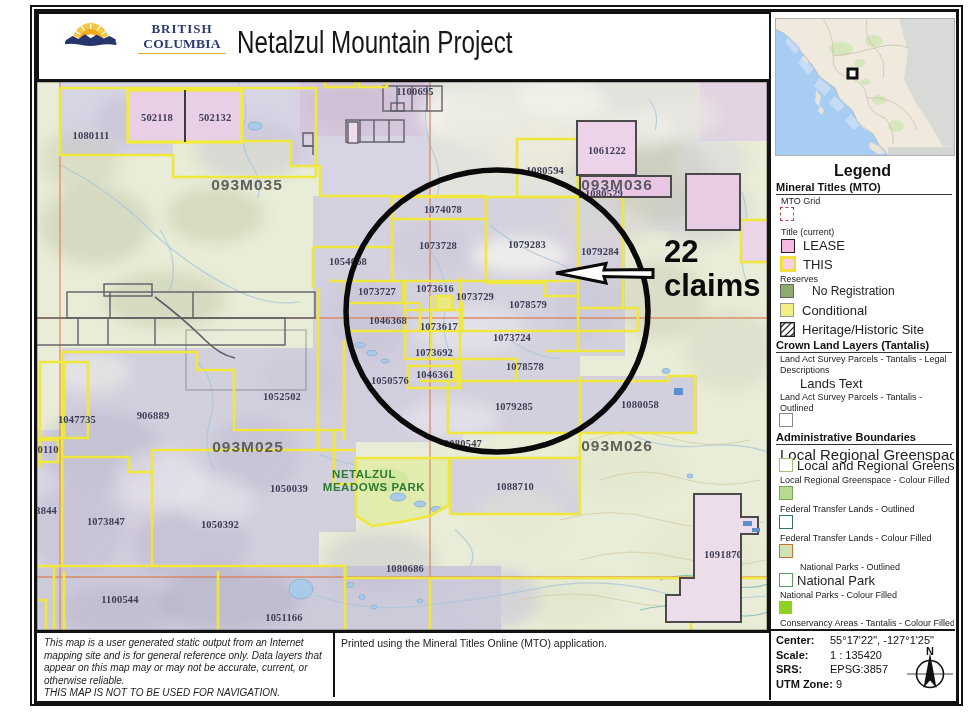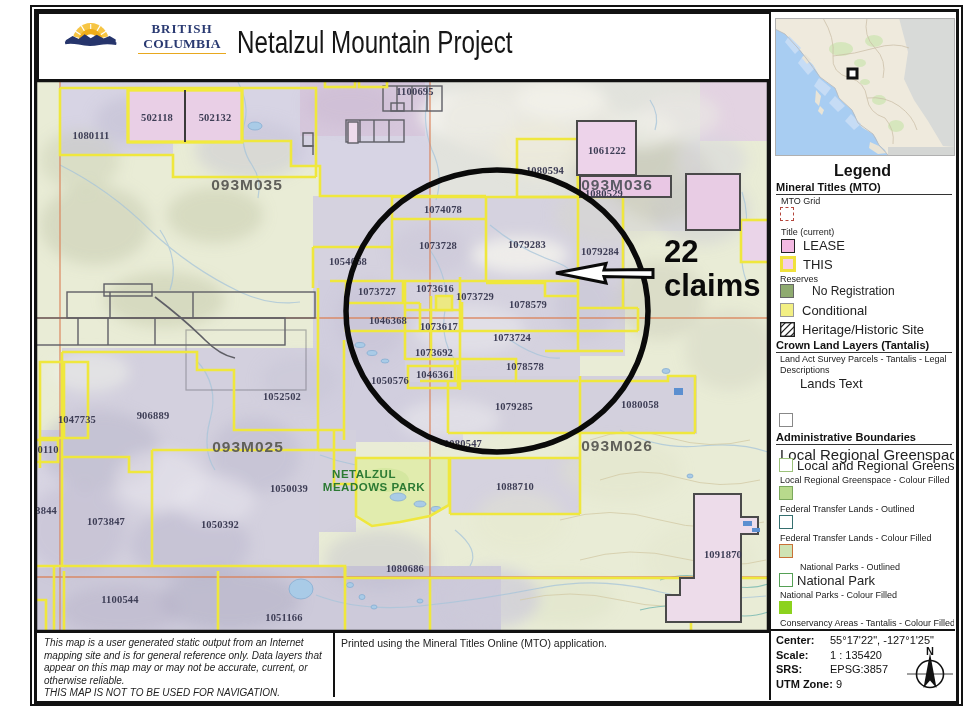--- a/index.html
+++ b/index.html
@@ -415,20 +415,21 @@
     <svg width="15" height="15" viewBox="0 0 15 15">
         <rect x="0.7" y="0.7" width="13.6" height="13.6" fill="#fff" stroke="#222" stroke-width="1.4"></rect>
         <path d="M0 6 L6 0 M0 12 L12 0 M4 15 L15 4 M10 15 L15 10" stroke="#222" stroke-width="1.2"></path>
       </svg>
   </div>
   <div class="abs" style="left:31px;top:162px;font-size:13px;color:#222;">Heritage/Historic Site</div>
   <div class="abs" style="left:5px;top:179px;font-size:11px;font-weight:bold;color:#111;">Crown Land Layers (Tantalis)</div>
   <div class="abs" style="left:5px;top:192px;width:176px;border-top:1px solid #333;"></div>
   <div class="abs" style="left:9px;top:194px;font-size:9px;color:#222;line-height:10.5px;white-space:nowrap;">Land Act Survey Parcels - Tantalis - Legal<br>Descriptions</div>
   <div class="abs" style="left:29px;top:216px;font-size:13px;color:#222;">Lands Text</div>
+  <div class="abs" style="left:9px;top:232px;font-size:9px;color:#222;line-height:10.5px;white-space:nowrap;">Land Act Survey Parcels - Tantalis -<br>Outlined</div>
   <div class="abs" style="left:8px;top:253px;width:12px;height:12px;background:#fff;border:1.4px solid #888;"></div>
   <div class="abs" style="left:5px;top:271px;font-size:11px;font-weight:bold;color:#111;">Administrative Boundaries</div>
   <div class="abs" style="left:5px;top:284px;width:176px;border-top:1px solid #333;"></div>
   <div class="abs" style="left:9px;top:286px;font-size:15px;color:#222;white-space:nowrap;">Local Regional Greenspaces - Outline</div>
   <div class="abs" style="left:8px;top:298px;width:12px;height:12px;background:#fff;border:1.4px solid #9cc27a;"></div>
   <div class="abs" style="left:26px;top:298px;font-size:13px;color:#222;white-space:nowrap;">Local and Regional Greenspace</div>
   <div class="abs" style="left:9px;top:315px;font-size:9px;color:#222;white-space:nowrap;">Local Regional Greenspace - Colour Filled</div>
   <div class="abs" style="left:8px;top:326px;width:12px;height:12px;background:#b8da8c;border:1.4px solid #7ba85c;"></div>
   <div class="abs" style="left:9px;top:344px;font-size:9px;color:#222;white-space:nowrap;">Federal Transfer Lands - Outlined</div>
   <div class="abs" style="left:8px;top:355px;width:12px;height:12px;background:#fff;border:1.4px solid #356f6f;"></div>

